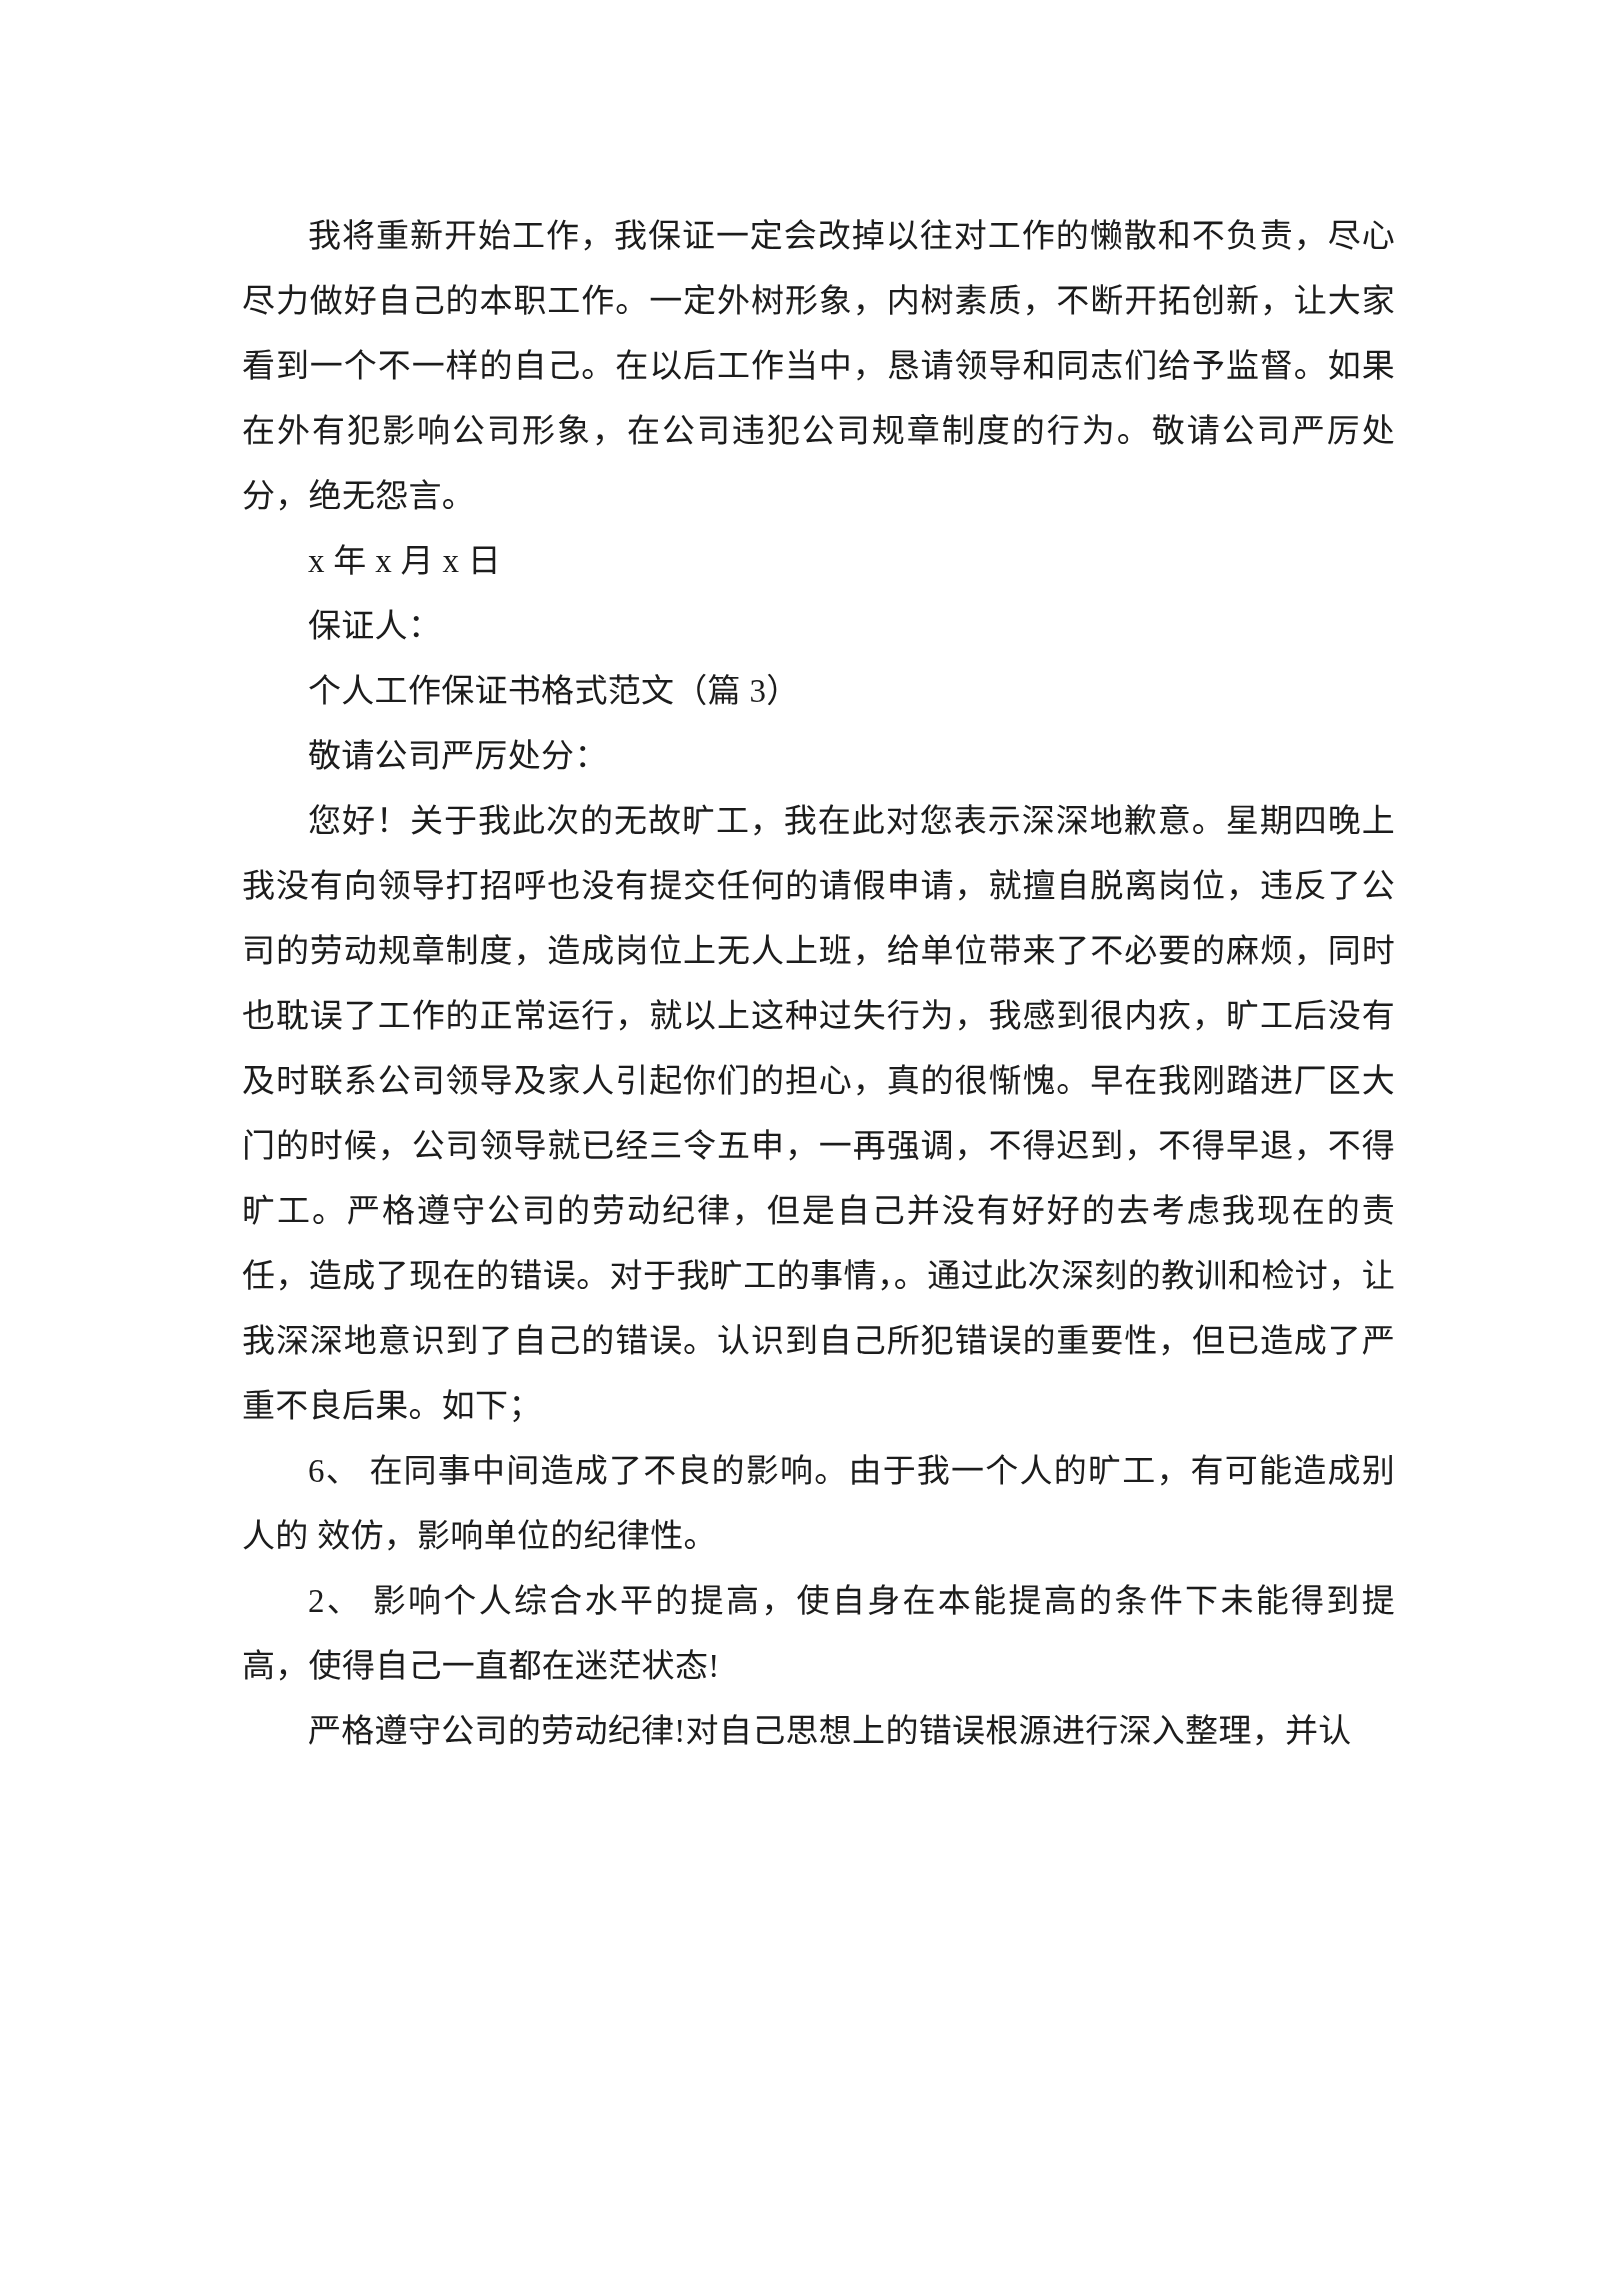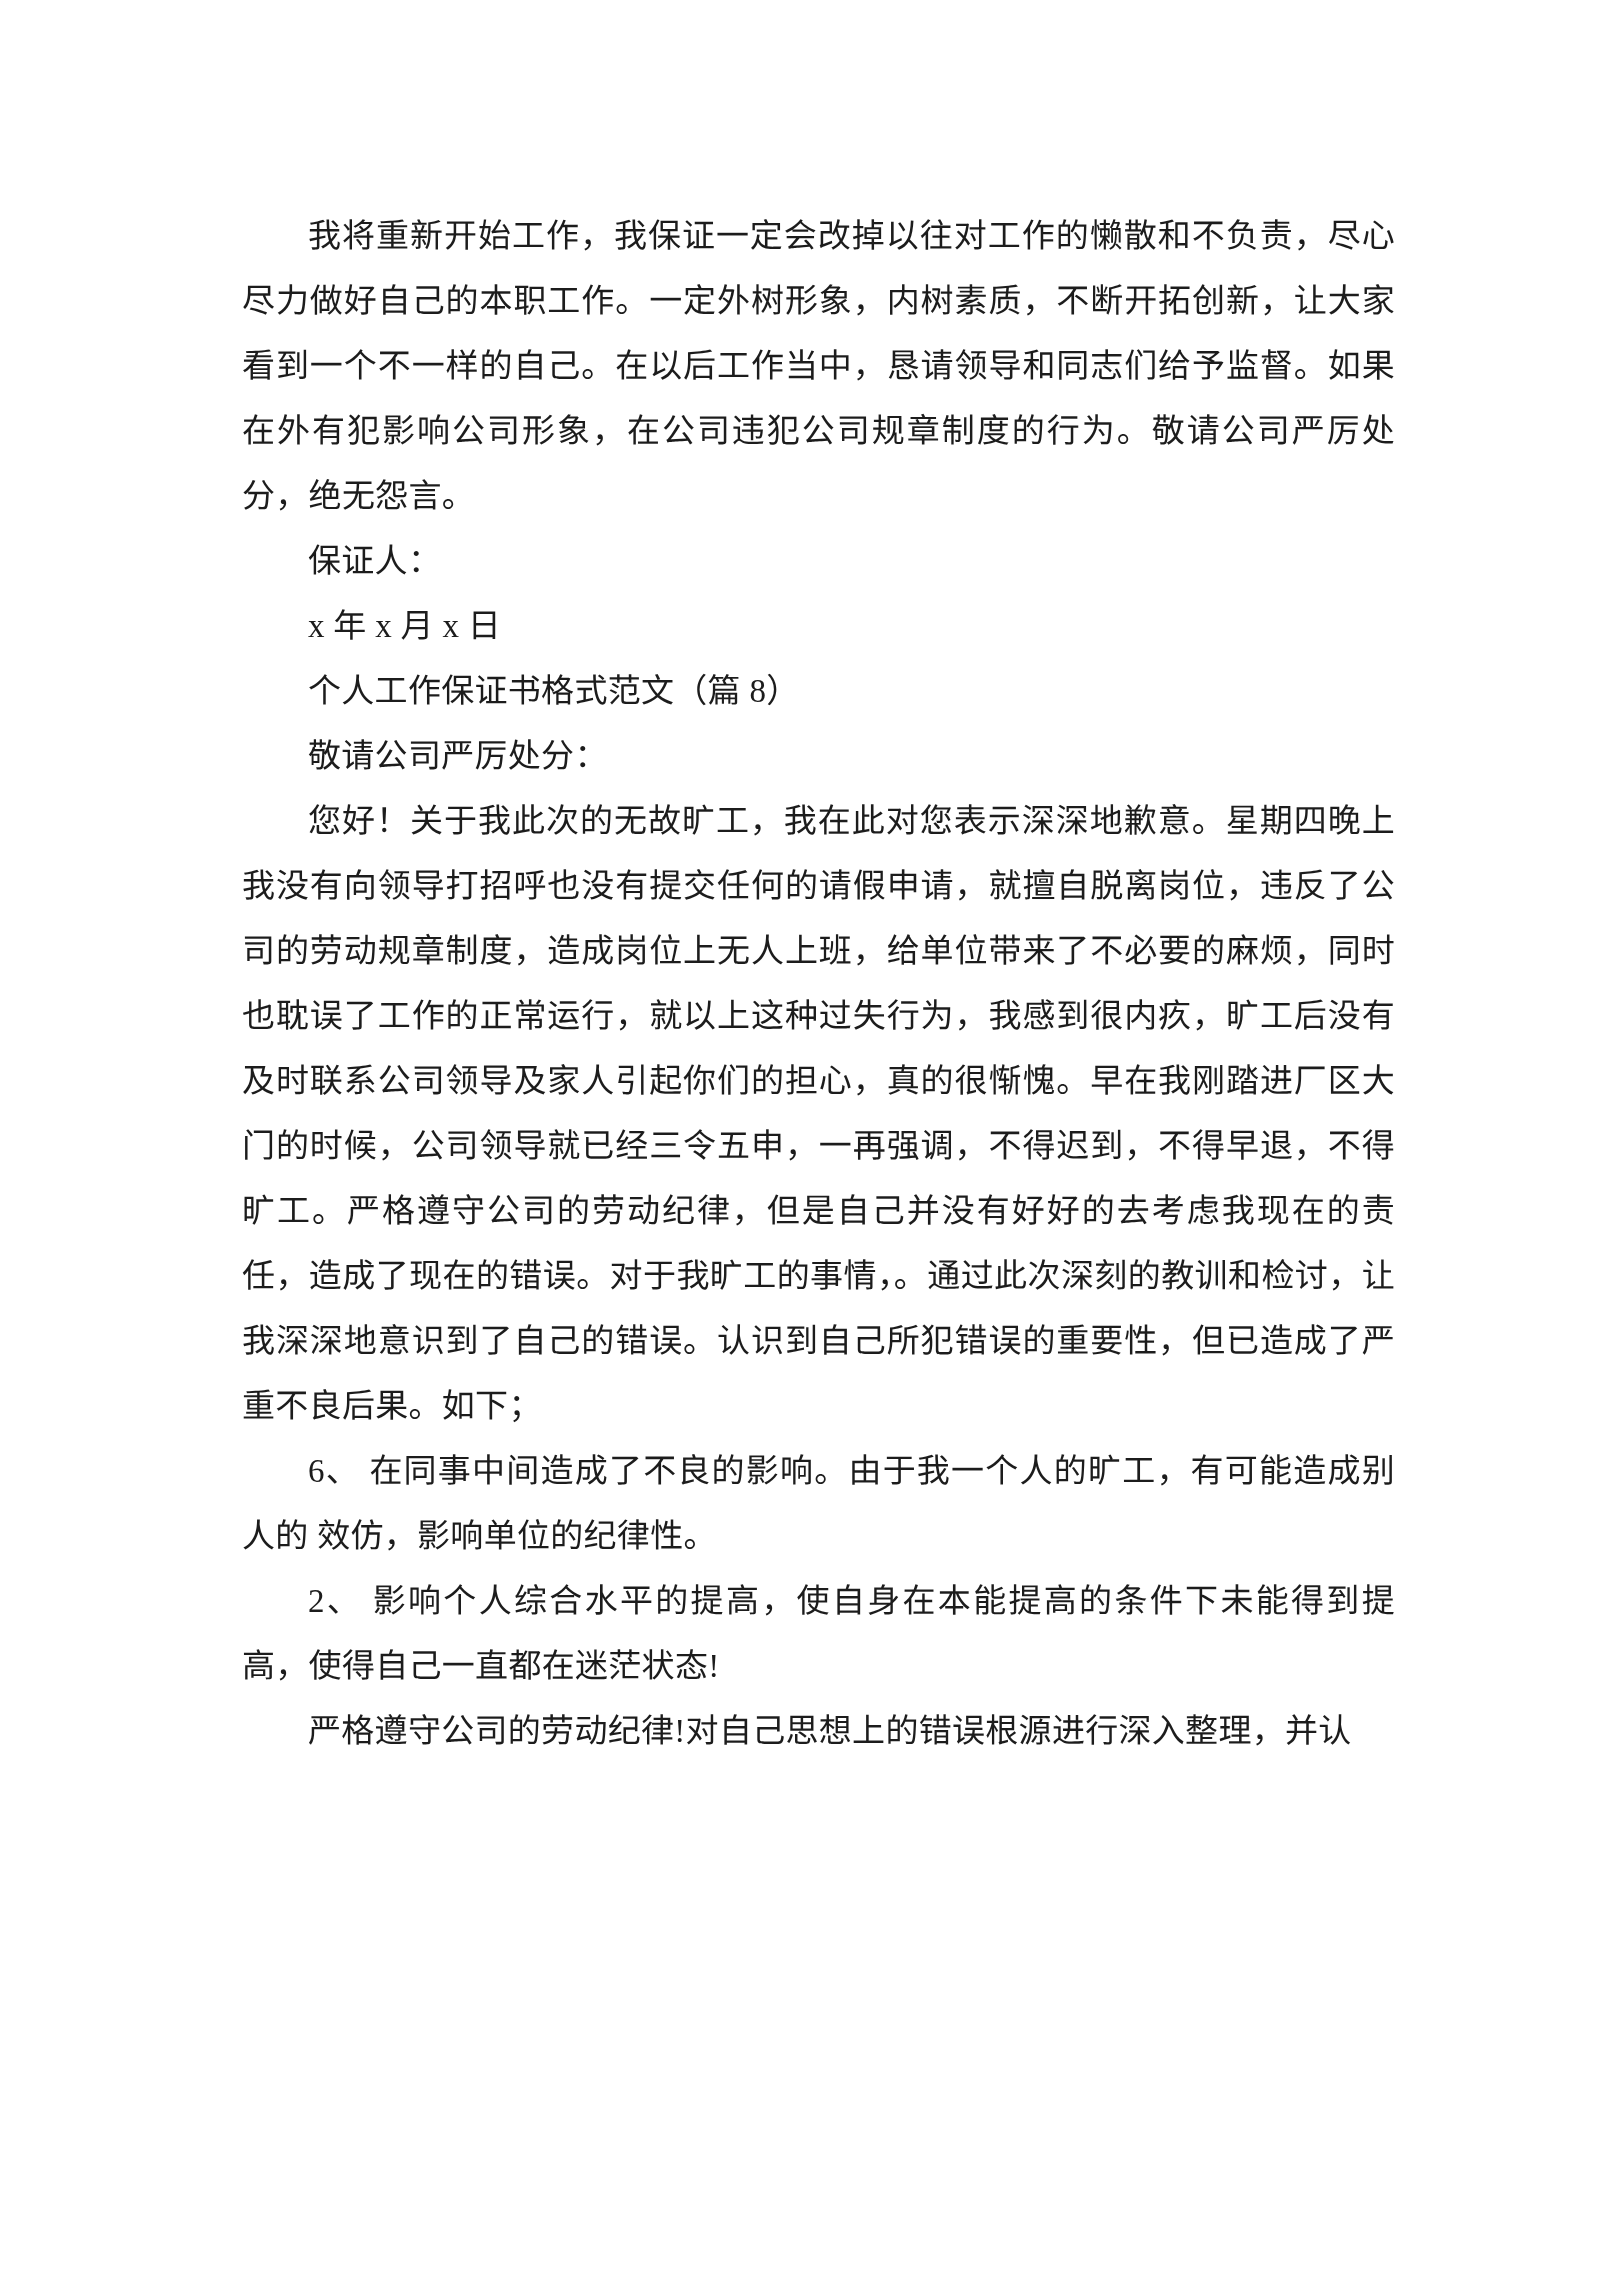--- a/index.html
+++ b/index.html
@@ -41,23 +41,23 @@
     word-break: break-all;
   }
 </style>
 </head>
 <body style="background: rgb(255, 255, 255); color: rgb(28, 28, 28);">
 
 <div class="page">
   <div class="doc-body" id="doc-body">
 
   <p>我将重新开始工作，我保证一定会改掉以往对工作的懒散和不负责，尽心尽力做好自己的本职工作。一定外树形象，内树素质，不断开拓创新，让大家看到一个不一样的自己。在以后工作当中，恳请领导和同志们给予监督。如果在外有犯影响公司形象，在公司违犯公司规章制度的行为。敬请公司严厉处分，绝无怨言。</p>
+      <p>x 年 x 月 x 日</p>
       <p>保证人：</p>
-      <p>x 年 x 月 x 日</p>
-      <p>个人工作保证书格式范文（篇 8）</p>
+      <p>个人工作保证书格式范文（篇 3）</p>
       <p>敬请公司严厉处分：</p>
       <p>您好！关于我此次的无故旷工，我在此对您表示深深地歉意。星期四晚上我没有向领导打招呼也没有提交任何的请假申请，就擅自脱离岗位，违反了公司的劳动规章制度，造成岗位上无人上班，给单位带来了不必要的麻烦，同时也耽误了工作的正常运行，就以上这种过失行为，我感到很内疚，旷工后没有及时联系公司领导及家人引起你们的担心，真的很惭愧。早在我刚踏进厂区大门的时候，公司领导就已经三令五申，一再强调，不得迟到，不得早退，不得旷工。严格遵守公司的劳动纪律，但是自己并没有好好的去考虑我现在的责任，造成了现在的错误。对于我旷工的事情，。通过此次深刻的教训和检讨，让我深深地意识到了自己的错误。认识到自己所犯错误的重要性，但已造成了严重不良后果。如下；</p>
       <p>6、 在同事中间造成了不良的影响。由于我一个人的旷工，有可能造成别人的 效仿，影响单位的纪律性。</p>
       <p>2、 影响个人综合水平的提高，使自身在本能提高的条件下未能得到提高，使得自己一直都在迷茫状态!</p>
       <p>严格遵守公司的劳动纪律!对自己思想上的错误根源进行深入整理，并认</p>
     </div>
 </div>
 
 
 </body></html>

